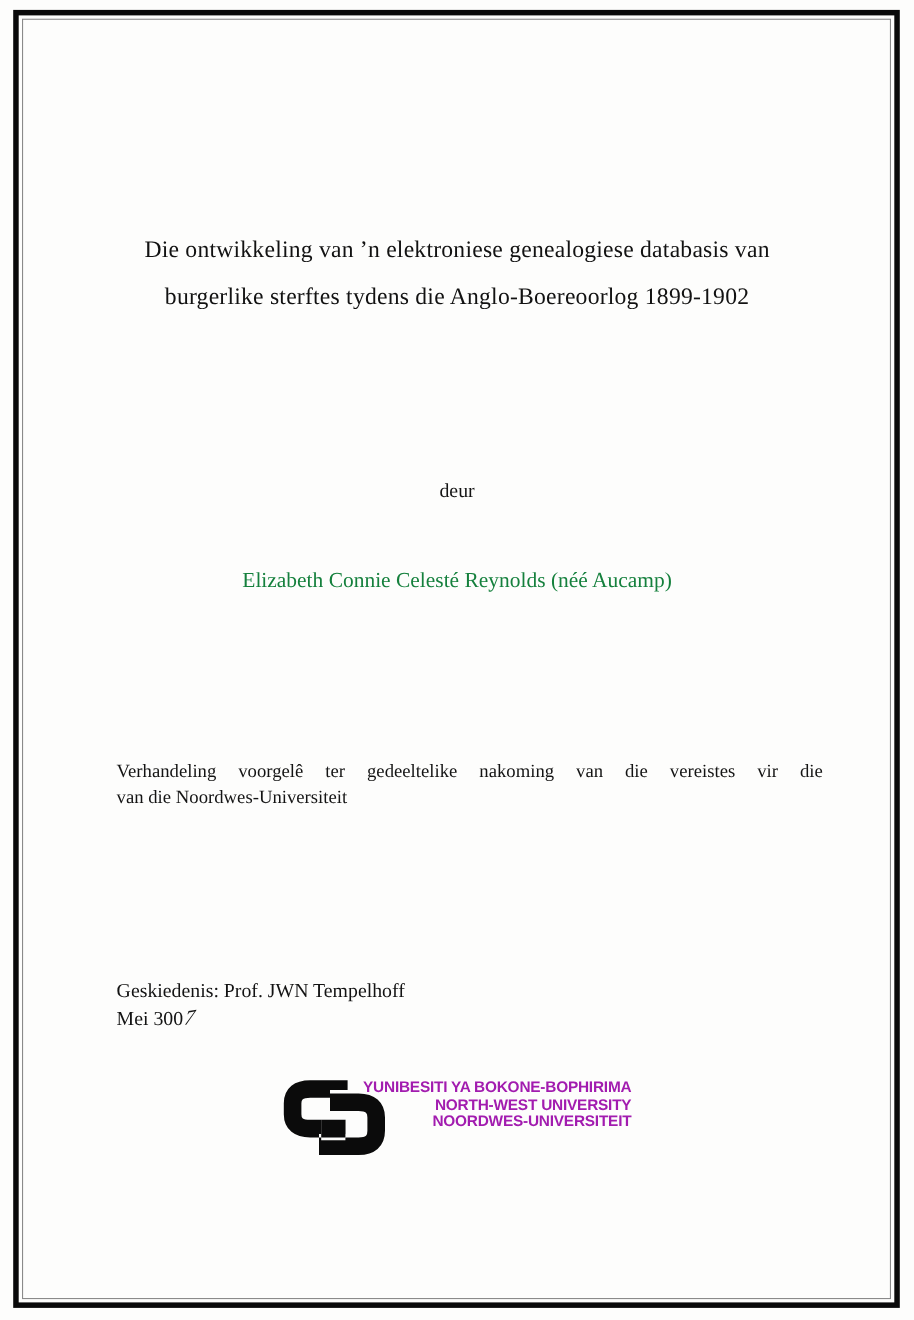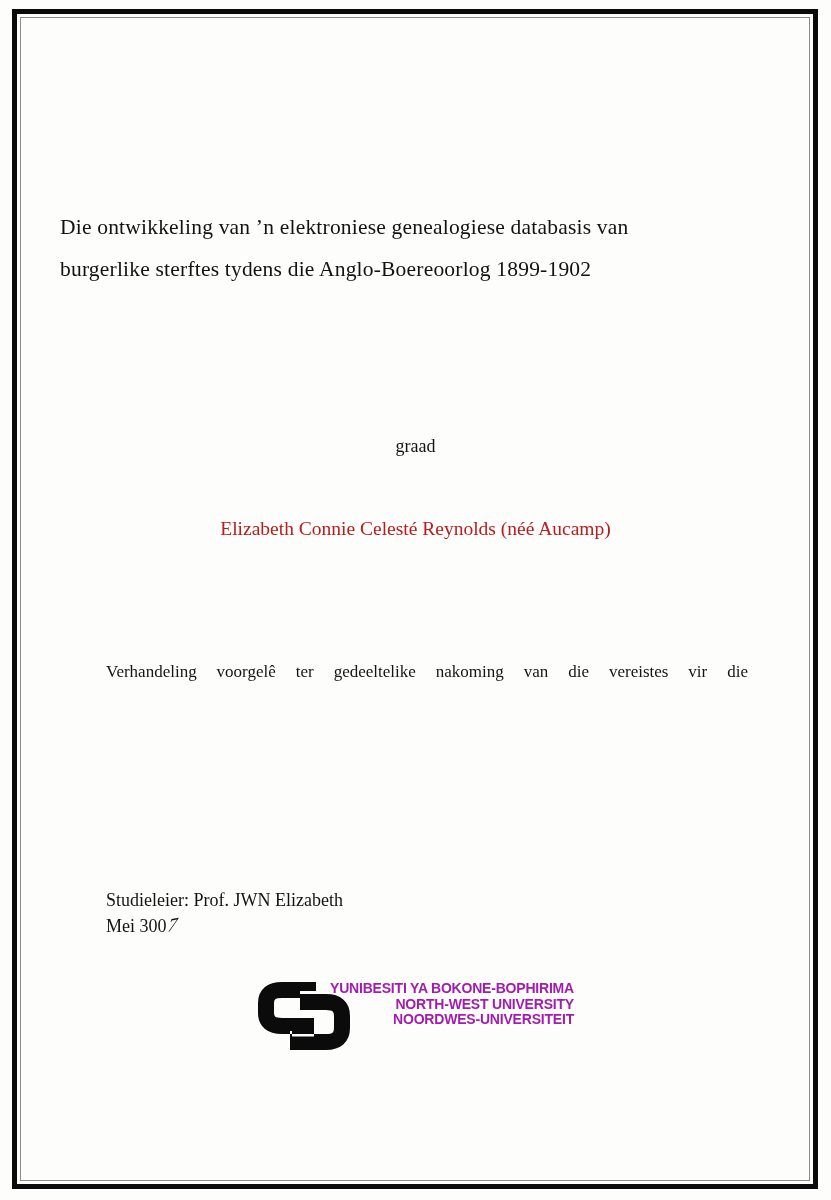--- a/index.html
+++ b/index.html
@@ -20,40 +20,41 @@
     pointer-events: none;
   }
   .frame-inner {
     position: absolute; left: 20px; top: 17px; right: 21px; bottom: 19px;
     border: 1px solid #8a8a8a;
     pointer-events: none;
   }
 
   .title-block {
     position: absolute; left: 60px; right: 60px; top: 206px;
+    text-align: center;
     font-size: 21.5px; line-height: 42px;
     letter-spacing: 0.2px;
     color: #121212;
   }
 
   .byline {
     position: absolute; left: 0; right: 0; top: 436px;
     text-align: center; font-size: 18px; color: #141414;
   }
 
   .author {
     position: absolute; left: 0; right: 0; top: 518px;
-    text-align: center; font-size: 19.5px; color: #b91c1c;
+    text-align: center; font-size: 19.5px; color: #15803d;
   }
 
   .submission {
     position: absolute; left: 106px; width: 642px; top: 660px;
     font-size: 17px; line-height: 24px; color: #141414;
   }
-  .submission-line1 { text-align: justify; text-align-last: justify; }
+  .submission-line1 { text-align: justify; text-align-last: justify; margin-top: 29px; }
   .italic { font-style: italic; }
 
   .supervisor-block {
     position: absolute; left: 106px; top: 887px;
     font-size: 18px; line-height: 26px; color: #131313;
   }
   .digit-skew {
     display: inline-block;
     transform: rotate(-10deg) skewX(-28deg) translateY(-1px);
     transform-origin: 50% 60%;
@@ -78,30 +79,31 @@
 <div class="page">
 
   <div class="frame-outer"></div>
   <div class="frame-inner"></div>
 
   <header class="title-block">
     <div>Die ontwikkeling van ’n elektroniese genealogiese databasis van</div>
     <div>burgerlike sterftes tydens die Anglo-Boereoorlog 1899-1902</div>
   </header>
 
-  <div class="byline">graad</div>
+  <div class="byline">deur</div>
 
   <div class="author">Elizabeth Connie Celesté Reynolds (néé Aucamp)</div>
 
   <div class="submission">
     <div class="submission-line1">Verhandeling voorgelê ter gedeeltelike nakoming van die vereistes vir die</div>
+    <div>van die Noordwes-Universiteit</div>
   </div>
 
   <div class="supervisor-block">
-    <div>Studieleier: Prof. JWN Elizabeth</div>
+    <div>Geskiedenis: Prof. JWN Tempelhoff</div>
     <div><span>Mei 300</span><span class="digit-skew">7</span></div>
   </div>
 
   <div class="logo">
     <svg class="logo-mark" viewBox="0 0 96 78" xmlns="http://www.w3.org/2000/svg" aria-hidden="true">
 
       <path d="M60 14 H26 Q10 14 10 27 V37 Q10 50 26 50 H58" fill="none" stroke="#0b0b0b" stroke-width="16"></path>
 
       <path d="M44 26 H70 Q86 26 86 40 V52 Q86 66 70 66 H34" fill="none" stroke="#fdfdfc" stroke-width="22"></path>
       <path d="M44 26 H70 Q86 26 86 40 V52 Q86 66 70 66 H34" fill="none" stroke="#0b0b0b" stroke-width="16"></path>

